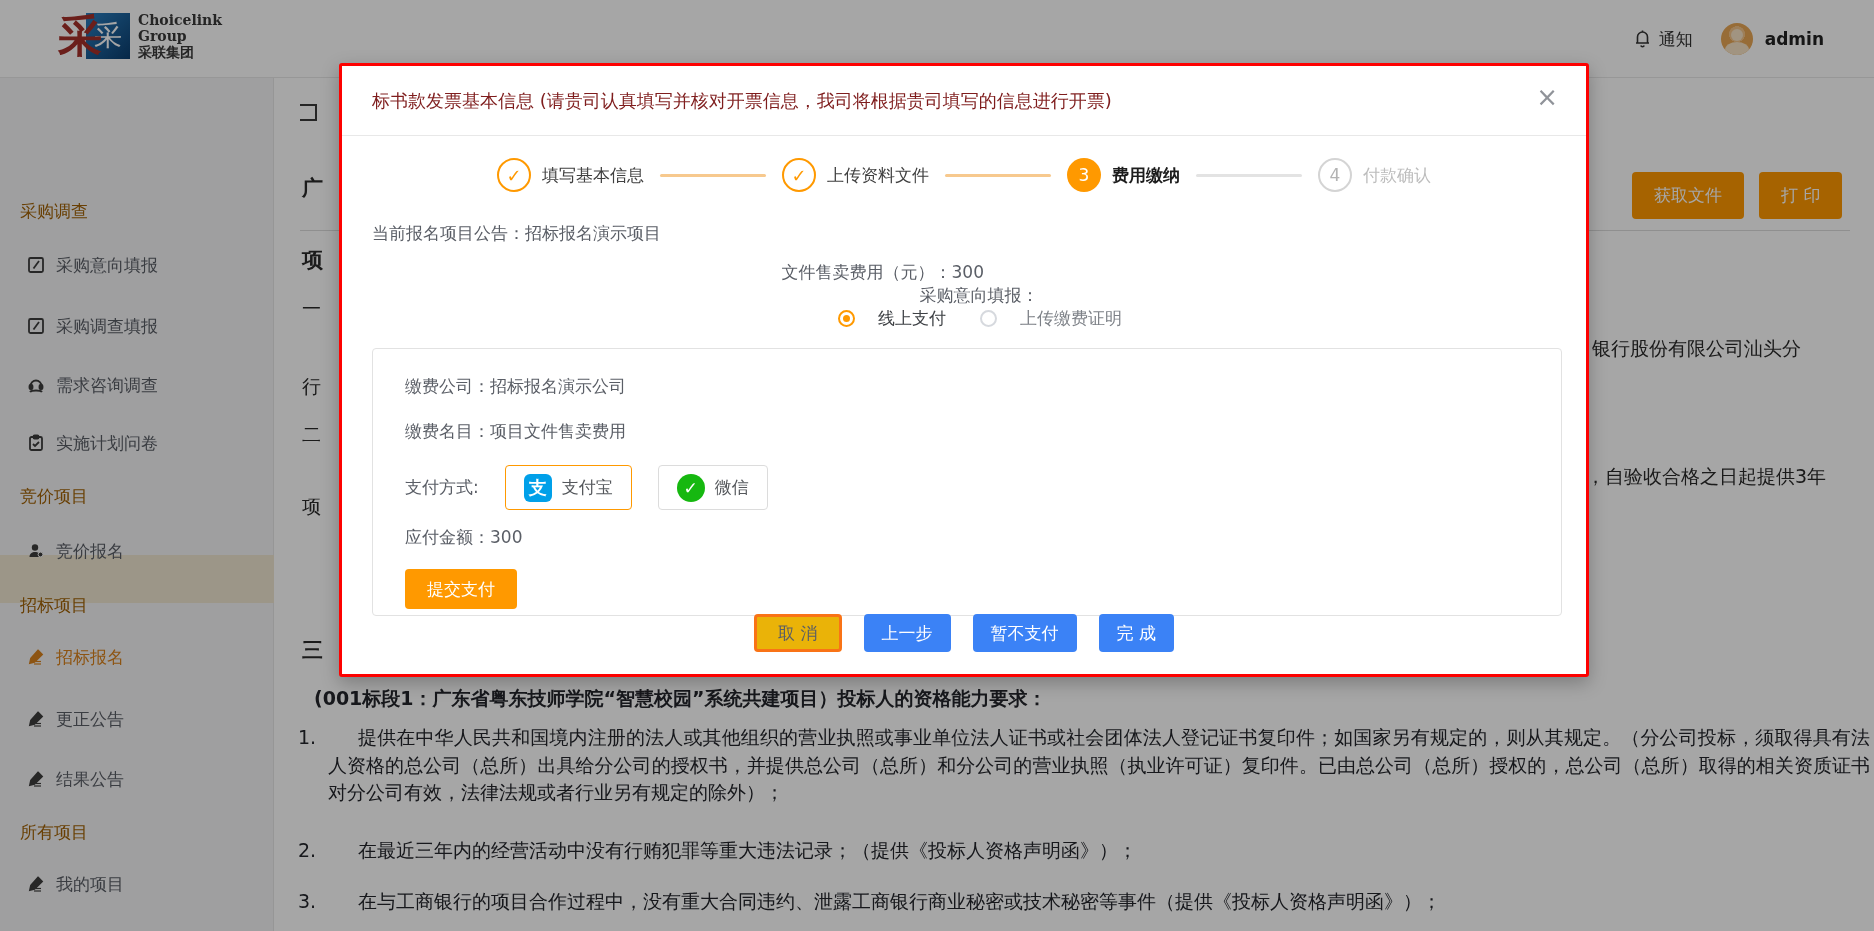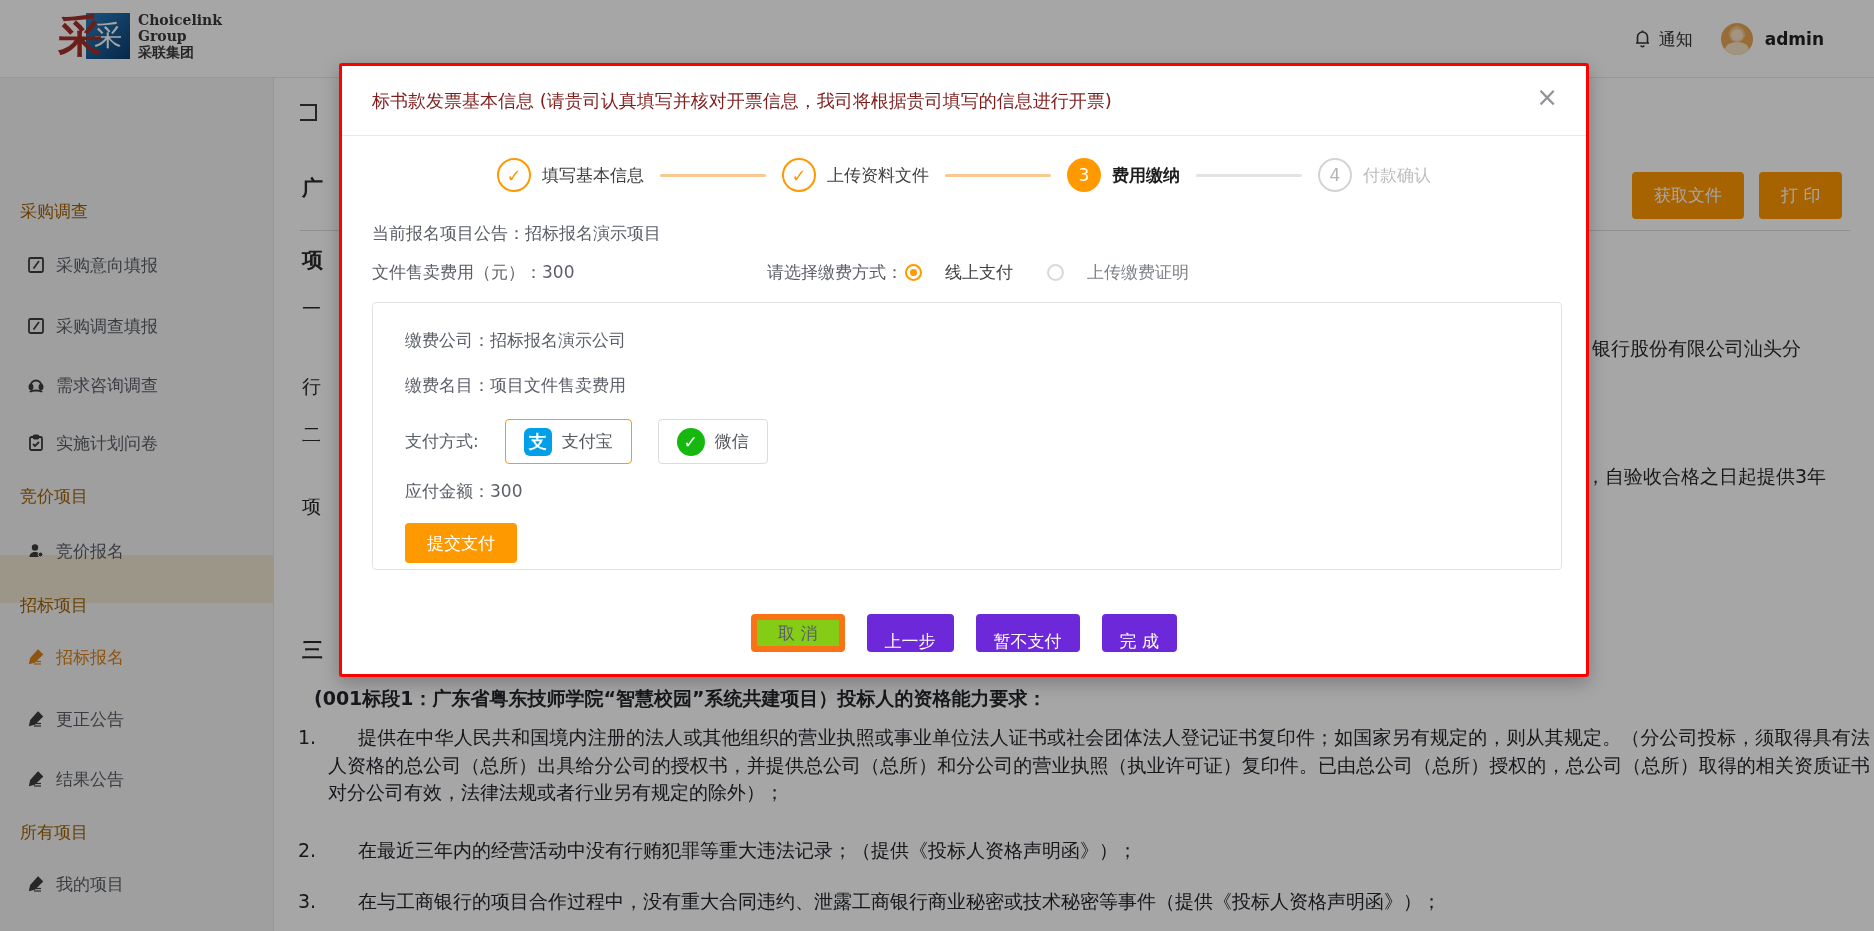--- a/index.html
+++ b/index.html
@@ -77,21 +77,21 @@
   .step.active .step-circle { background:#f90; color:#fff; border:none; }
   .step.pending .step-circle { border:2px solid #d4d4d4; color:#b3b3b3; background:#fff; }
   .step-label { font-size:17px; color:#404040; }
   .step.active .step-label { font-weight:bold; color:#1d1d1d; }
   .step.pending .step-label { color:#bdbdbd; }
   .connector { width:106px; height:3px; margin:0 16px; border-radius:2px; }
   .connector.on { background:#f7c98e; }
   .connector.off { background:#e3e3e3; }
 
   .info-row1 { margin:30px 0 0 30px; font-size:17px; color:#5a5e66; }
-  .info-row2 { margin:16px 0 0 30px; font-size:17px; color:#5a5e66; display:flex; align-items:center; }
+  .info-row2 { margin:16px 0 0 30px; font-size:17px; color:#5a5e66; display:flex; align-items:center;flex-direction:column; }
   .fee-span { width:395px; }
   .radios { display:flex; align-items:center; gap:34px; margin-left:2px; }
   .radio-opt { display:flex; align-items:center; gap:23px; cursor:pointer; color:#3f4246; }
   .radio-opt.dim { color:#7d8187; }
   .radio { width:17px; height:17px; border-radius:50%; position:relative; background:#fff; }
   .radio.sel { border:2px solid #f90; }
   .radio.sel:after { content:""; position:absolute; left:3px; top:3px; width:7px; height:7px;
     border-radius:50%; background:#f90; }
   .radio.unsel { border:2px solid #d6d9de; }
 
@@ -105,22 +105,22 @@
   .pay-btn.unsel { border:1px solid #dcdcdc; }
   .alipay-logo { width:28px; height:28px; border-radius:6px; background:#00a0e9; color:#fff;
     display:flex; align-items:center; justify-content:center; font-size:18px; font-weight:bold; }
   .wechat-logo { width:28px; height:28px; border-radius:50%; background:#16b810; color:#fff;
     display:flex; align-items:center; justify-content:center; font-size:17px; font-weight:bold; }
   .amount-row { margin-bottom:20px; }
   .submit-btn { width:112px; height:40px; font-size:17px; }
 
   .modal-footer { position:absolute; left:0; right:0; top:548px; display:flex; justify-content:center; gap:22px; }
   .foot-btn { height:38px; border-radius:4px; font-size:17px; cursor:pointer; font-family:inherit; }
-  .btn-plain { background:#84cc16; border:6px solid #f97316; color:#5a5e66; padding:0 21px; }
-  .foot-orange { border:none; background:#6d28d9; color:#fff; padding:16px 18px; }
+  .btn-plain { background:#eab308; border:3px solid #f97316; color:#5a5e66; padding:0 21px; }
+  .foot-orange { border:none; background:#3b82f6; color:#fff; padding:8px 18px; }
 
   svg { display:block; }
 </style>
 </head>
 <body>
 
 <div class="stage">
 
   <div class="topbar">
     <div class="logo">
@@ -335,21 +335,21 @@
     </div>
 
     <div class="info-row1">
       <span>当前报名项目公告：</span><span>招标报名演示项目</span>
     </div>
 
     <div class="info-row2">
       <span class="fee-span">
         <span>文件售卖费用（元）：</span><span>300</span>
       </span>
-      <span>请选择缴费方式：</span>
+      <span>采购意向填报：</span>
       <span class="radios">
         <span class="radio-opt">
           <span class="radio sel"></span>
           <span>线上支付</span>
         </span>
         <span class="radio-opt dim">
           <span class="radio unsel"></span>
           <span>上传缴费证明</span>
         </span>
       </span>

